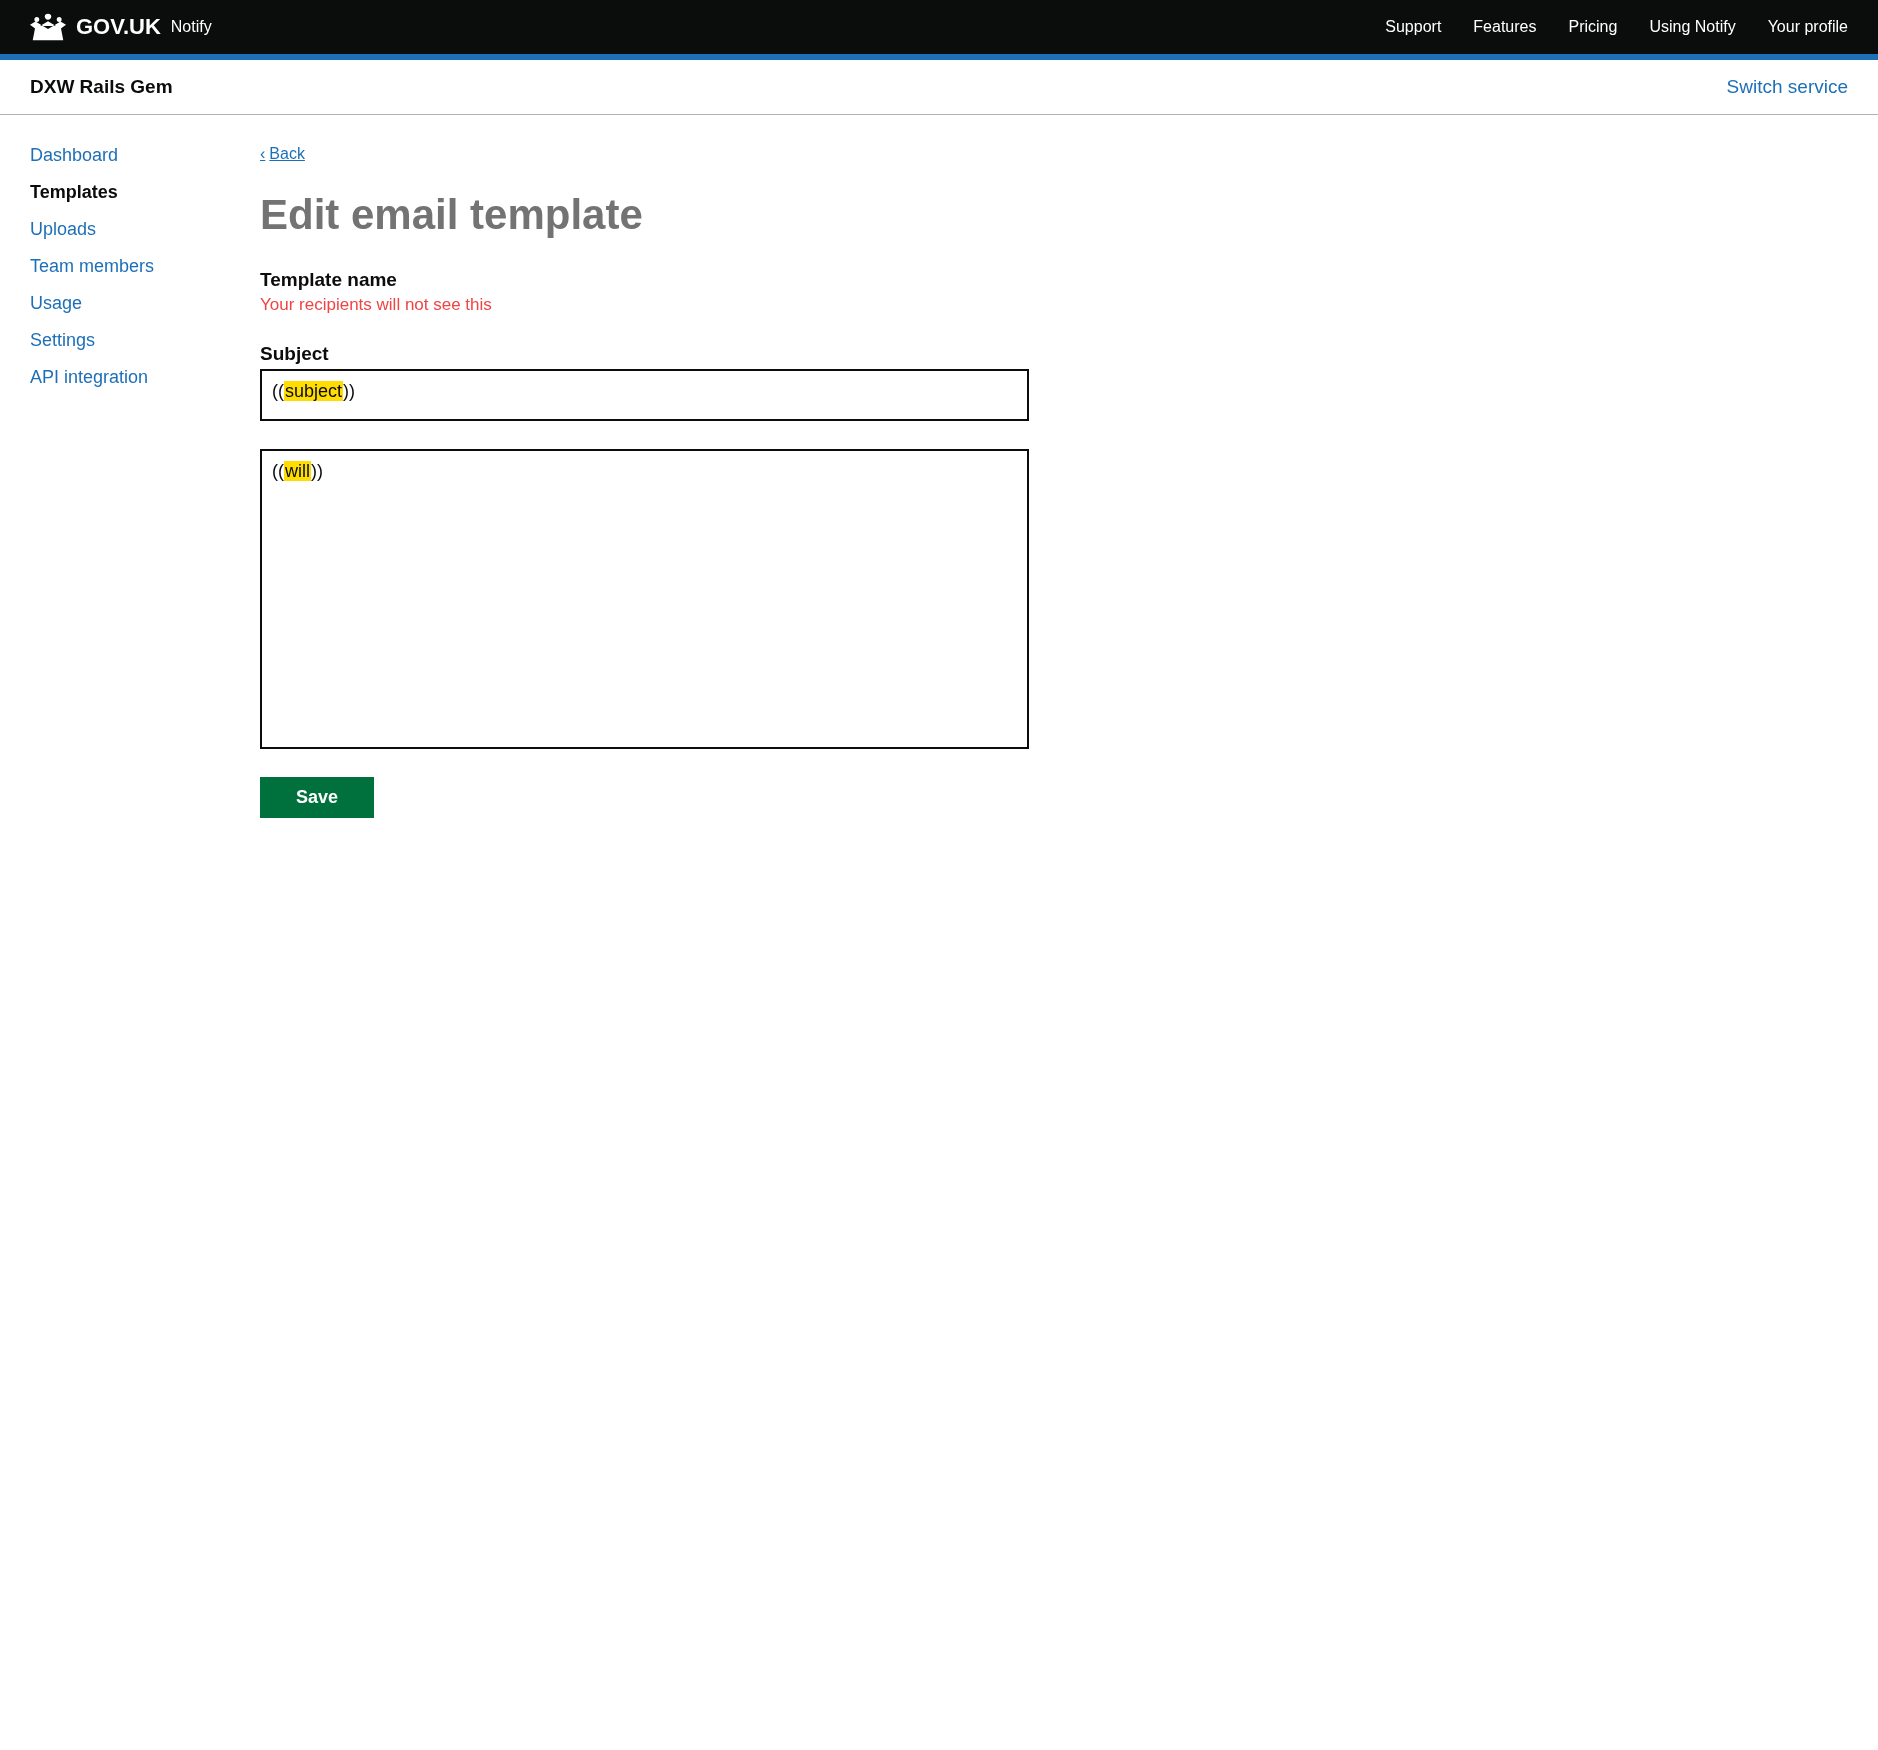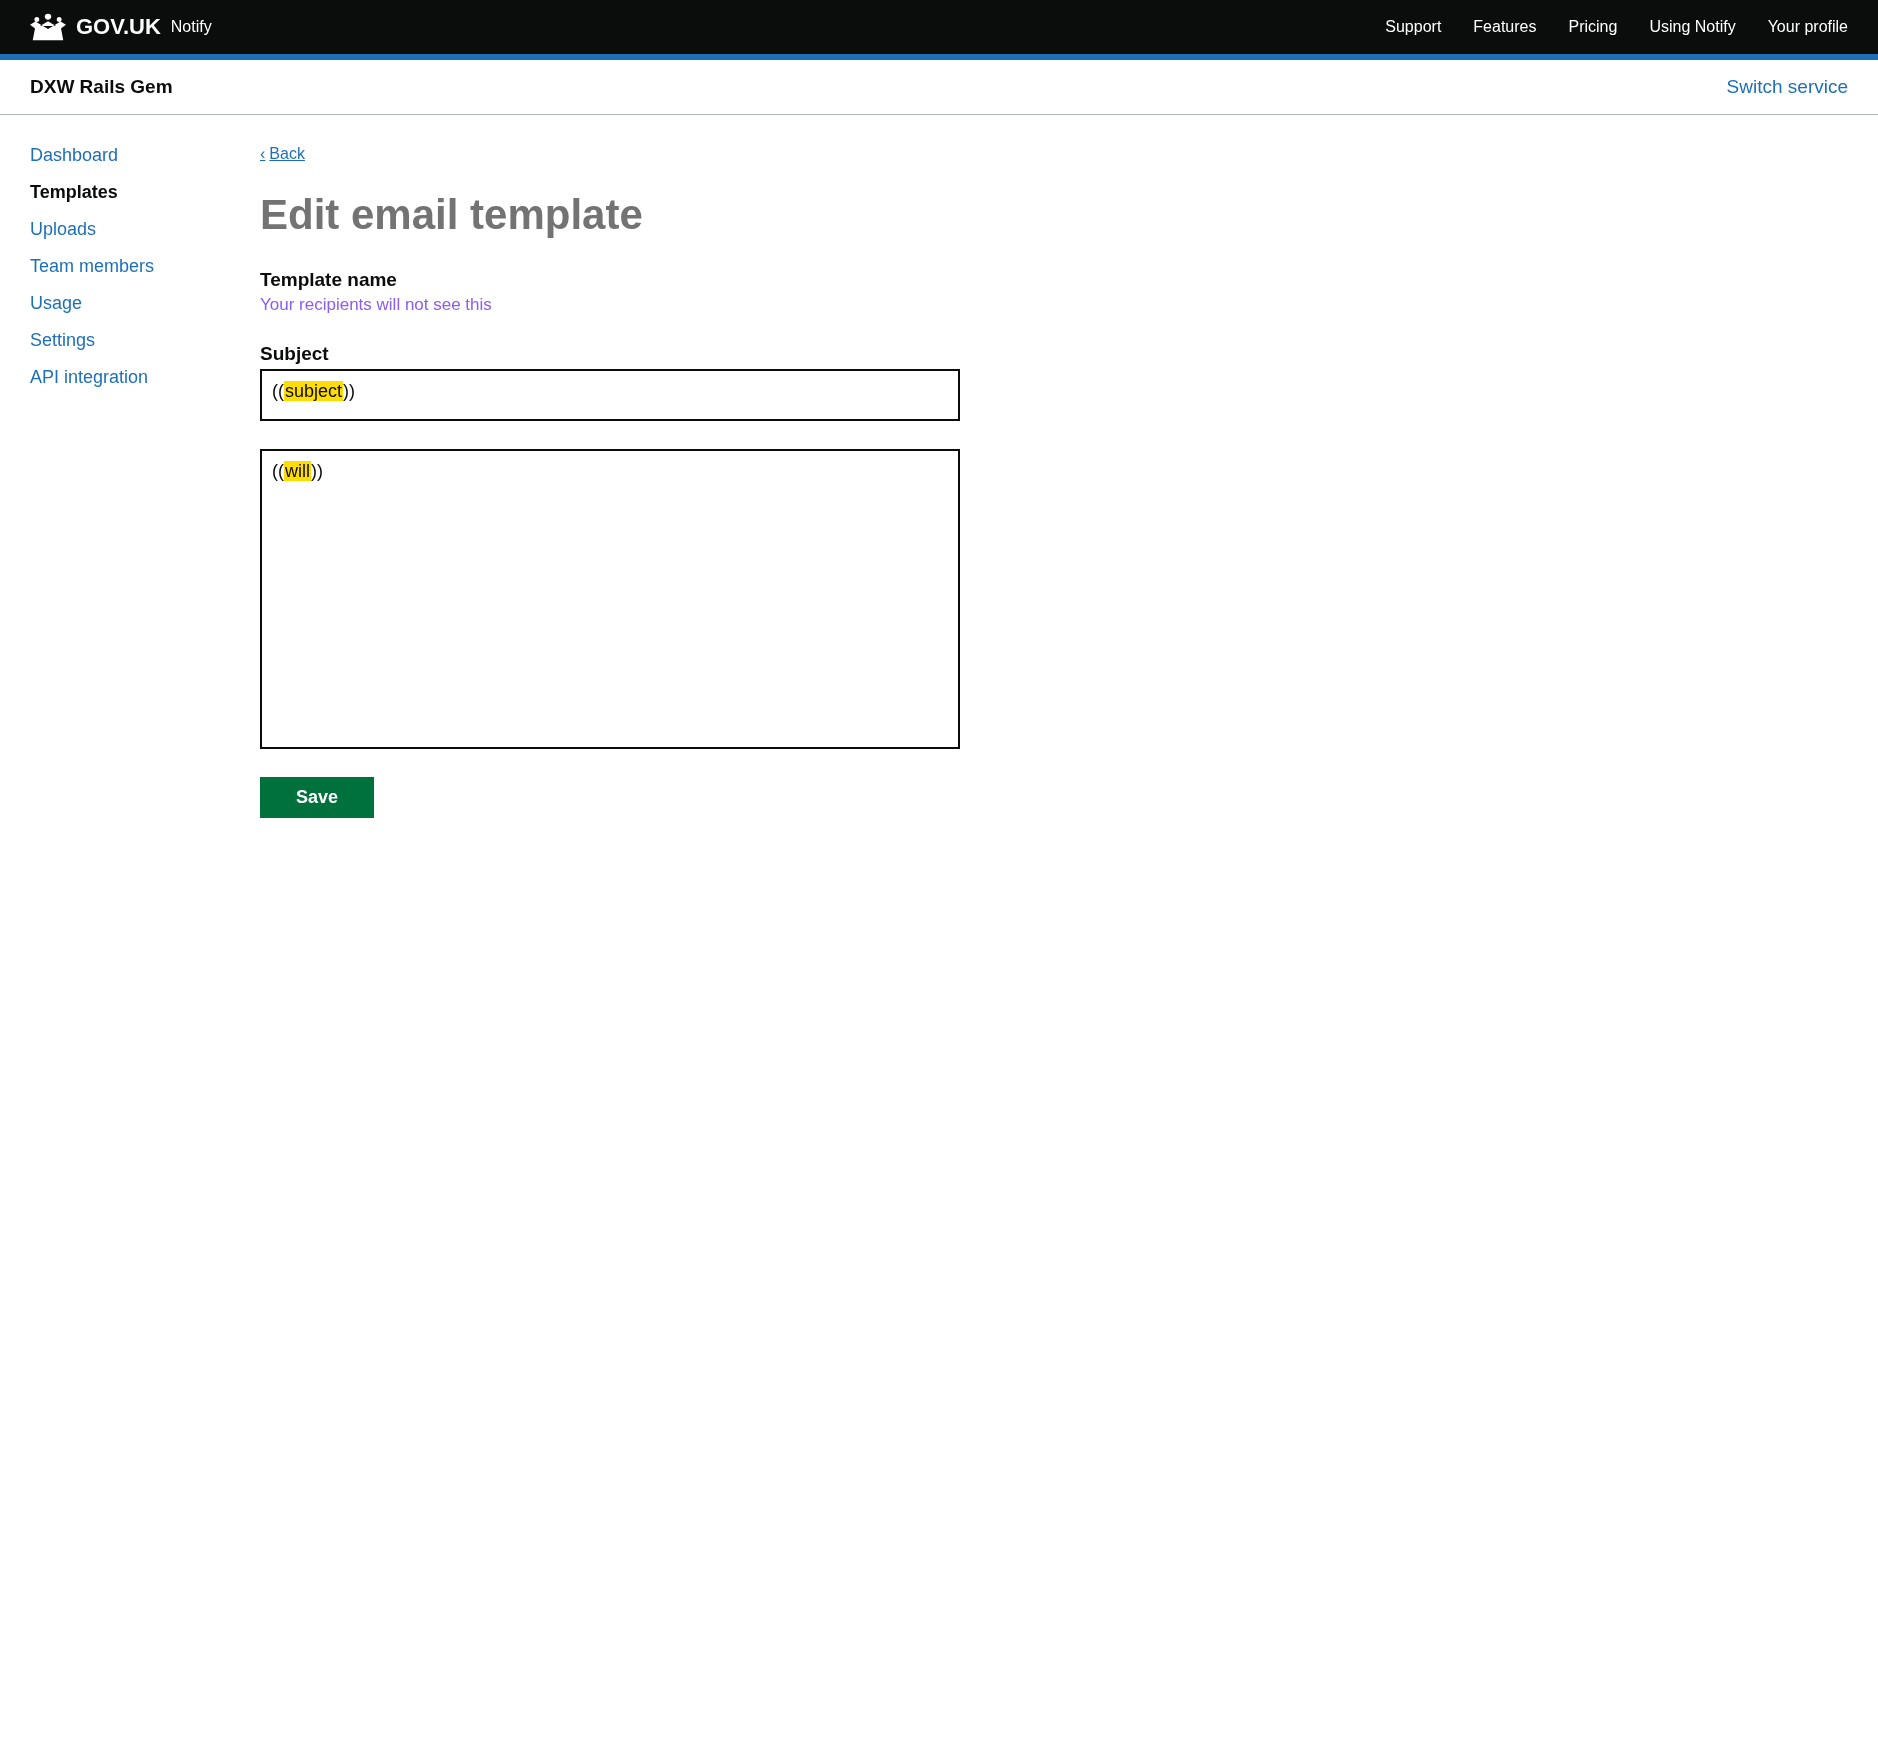--- a/index.html
+++ b/index.html
@@ -123,21 +123,21 @@
     }
     .form-label {
       display: block;
       font-size: 19px;
       font-weight: bold;
       margin-bottom: 4px;
       color: #0b0c0c;
     }
     .form-hint {
       font-size: 17px;
-      color: #8b5cf6;
+      color: #ef4444;
       margin-bottom: 8px;
     }
     .form-input {
       display: block;
       width: 640px;
       padding: 8px 10px;
       font-size: 18px;
       border: 2px solid #0b0c0c;
       font-family: Arial, sans-serif;
       color: #0b0c0c;
@@ -158,21 +158,21 @@
       padding: 10px 36px;
       font-size: 18px;
       font-weight: bold;
       cursor: pointer;
       font-family: Arial, sans-serif;
     }
 
     
     .field-with-highlight {
       display: block;
-      width: 700px;
+      width: 769px;
       min-height: 52px;
       padding: 8px 10px;
       font-size: 18px;
       border: 2px solid #0b0c0c;
       font-family: Arial, sans-serif;
       color: #0b0c0c;
       background: #fff;
       line-height: 1.4;
     }
     .field-with-highlight-tall {

